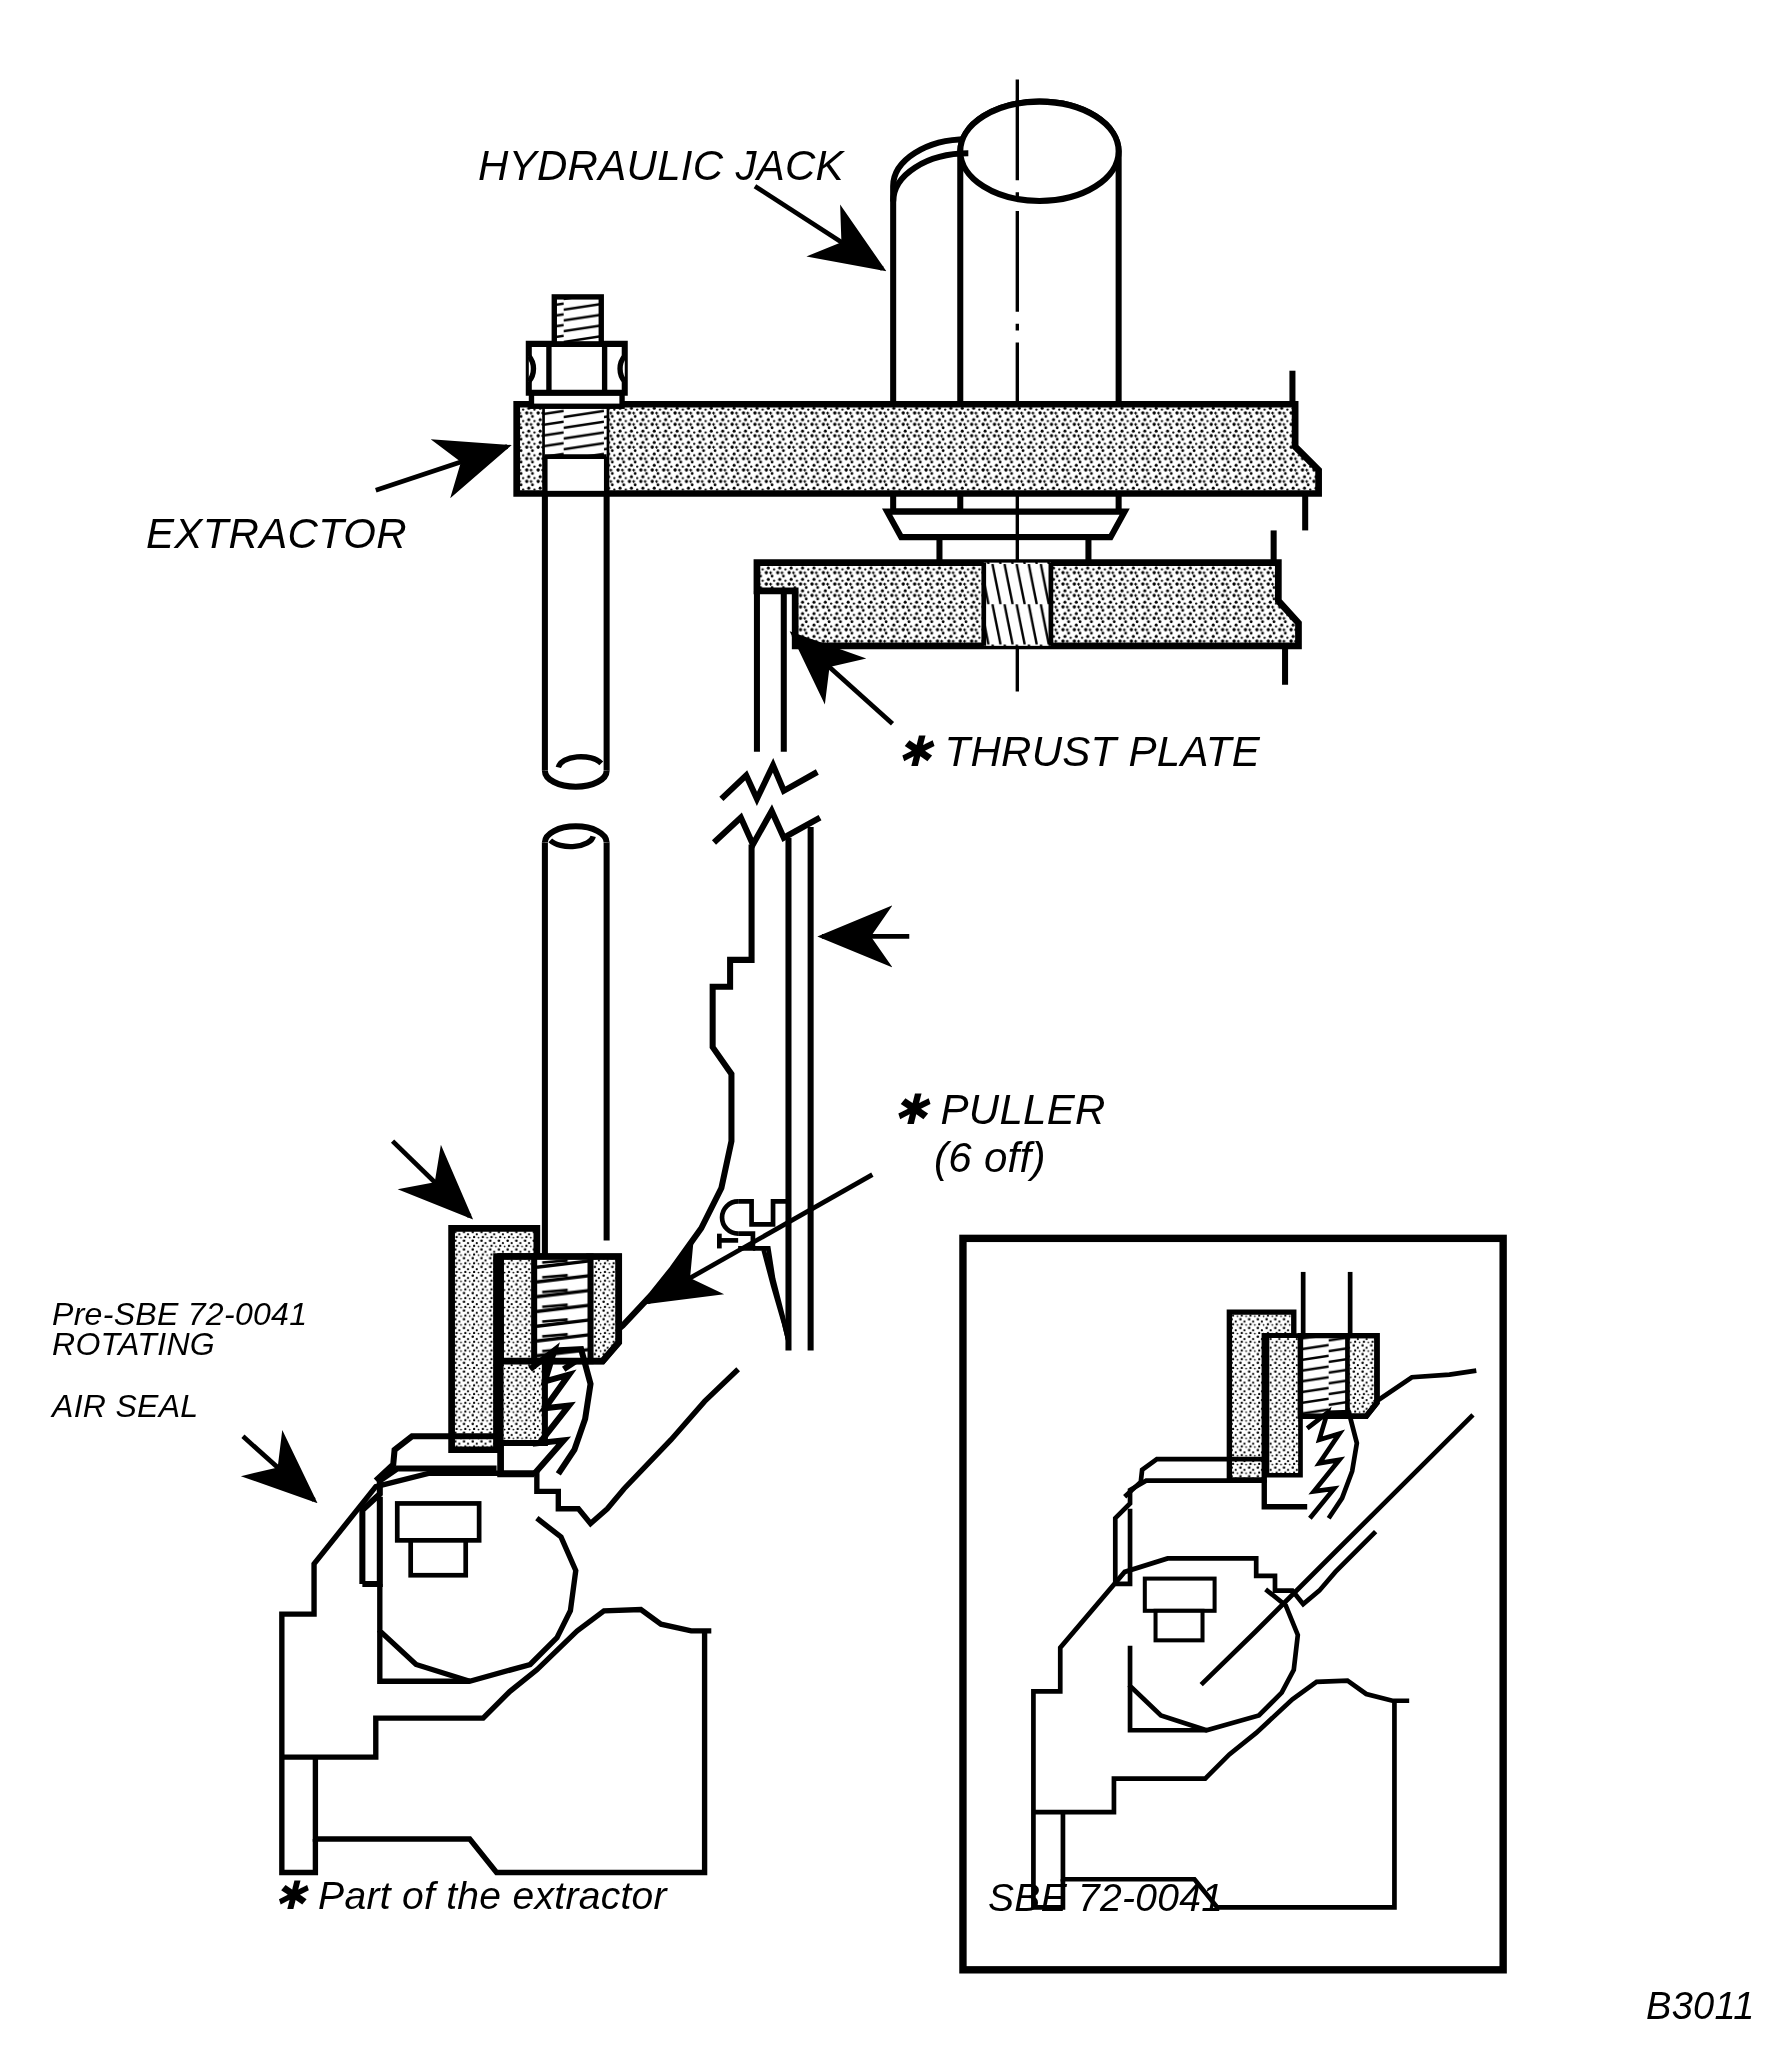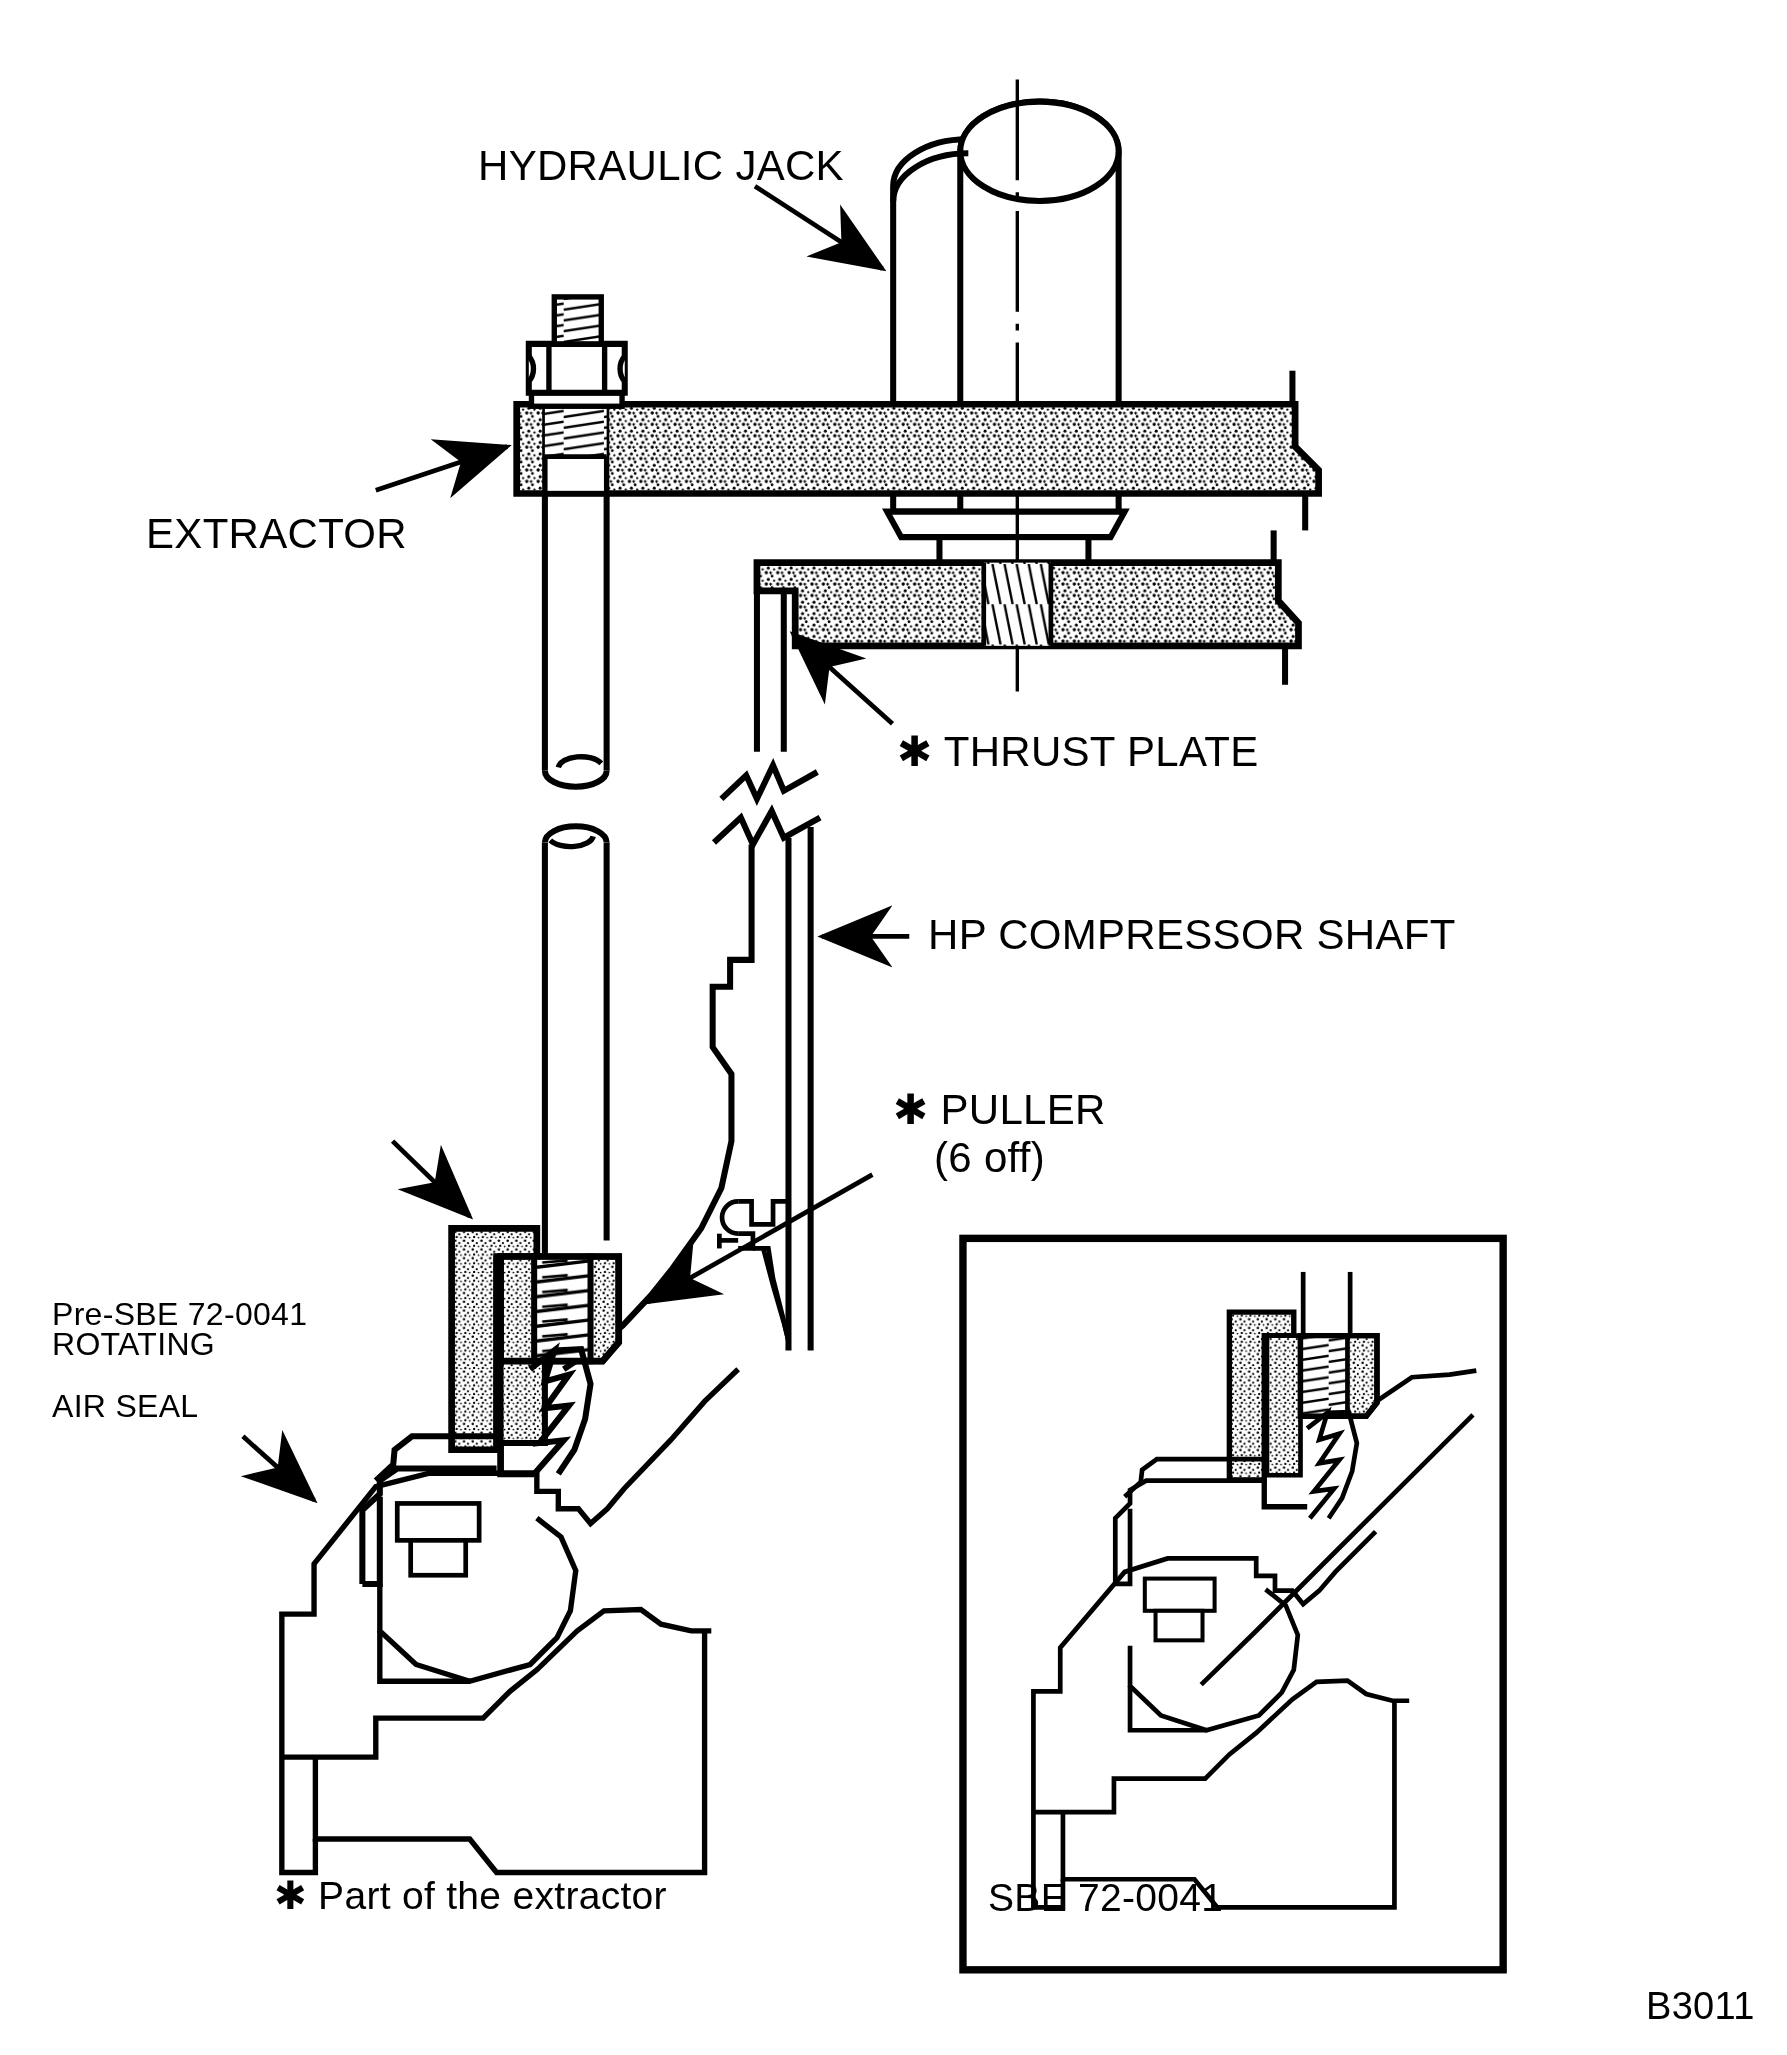--- a/index.html
+++ b/index.html
@@ -3,21 +3,21 @@
 <meta charset="utf-8">
 <title>Extractor Diagram</title>
 <style>
   html,body{margin:0;padding:0;background:#ffffff;}
   body{
     font-family:"Liberation Sans", sans-serif;
     width:1787px;height:2056px;
     position:relative;overflow:hidden;
     color:#000;
   }
-  #stage{position:absolute;left:0;top:0;width:1768px;height:2056px;}
+  #stage{position:absolute;left:0;top:0;width:1768px;height:2056px;font-style:italic;}
   svg#art{position:absolute;left:0;top:0;width:1787px;height:2056px;}
   .lbl{position:absolute;white-space:pre;color:#000;letter-spacing:0.3px;}
   .lbl-caps{font-size:42px;line-height:1.12;font-weight:400;}
   .lbl-mix{font-size:32px;line-height:1.20;font-weight:400;}
   .lbl-small{font-size:39px;line-height:1.15;font-weight:400;}
   .lbl-ref{font-size:38px;font-weight:400;}
 </style>
 </head>
 <body>
 
@@ -261,21 +261,20 @@
 
   </g>
 </svg>
 
 <div class="lbl lbl-caps" style="left:478px; top:142px;">HYDRAULIC JACK</div>
 
 <div class="lbl lbl-caps" style="left:146px; top:510px;">EXTRACTOR</div>
 
 <div class="lbl lbl-caps" style="left:897px; top:728px;">✱ THRUST PLATE</div>
 
-<div class="lbl lbl-caps" style="left:928px; top:911px;">HP COMPRESSOR SHAFT</div>
 
 
 <div class="lbl lbl-caps" style="left:893px; top:1086px;">✱ PULLER</div>
 <div class="lbl lbl-caps" style="left:934px; top:1134px;">(6 off)</div>
 
 <div class="lbl lbl-mix" style="left:52px; top:1295px;">Pre-SBE 72-0041</div>
 <div class="lbl lbl-mix" style="left:52px; top:1293px;margin-top:32px;">ROTATING</div>
 <div class="lbl lbl-mix" style="left:52px; top:1387px;">AIR SEAL</div>
 
 <div class="lbl lbl-small" style="left:274px; top:1866px;margin-top:8px;">✱ Part of the extractor</div>

